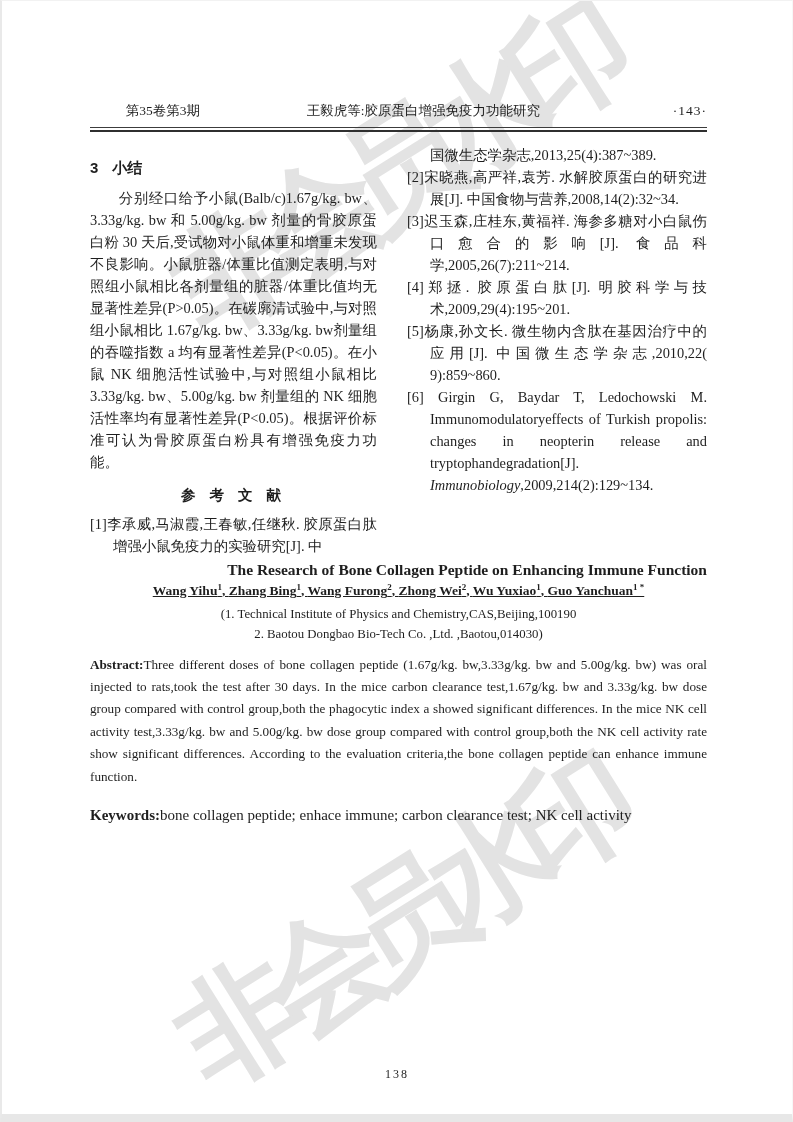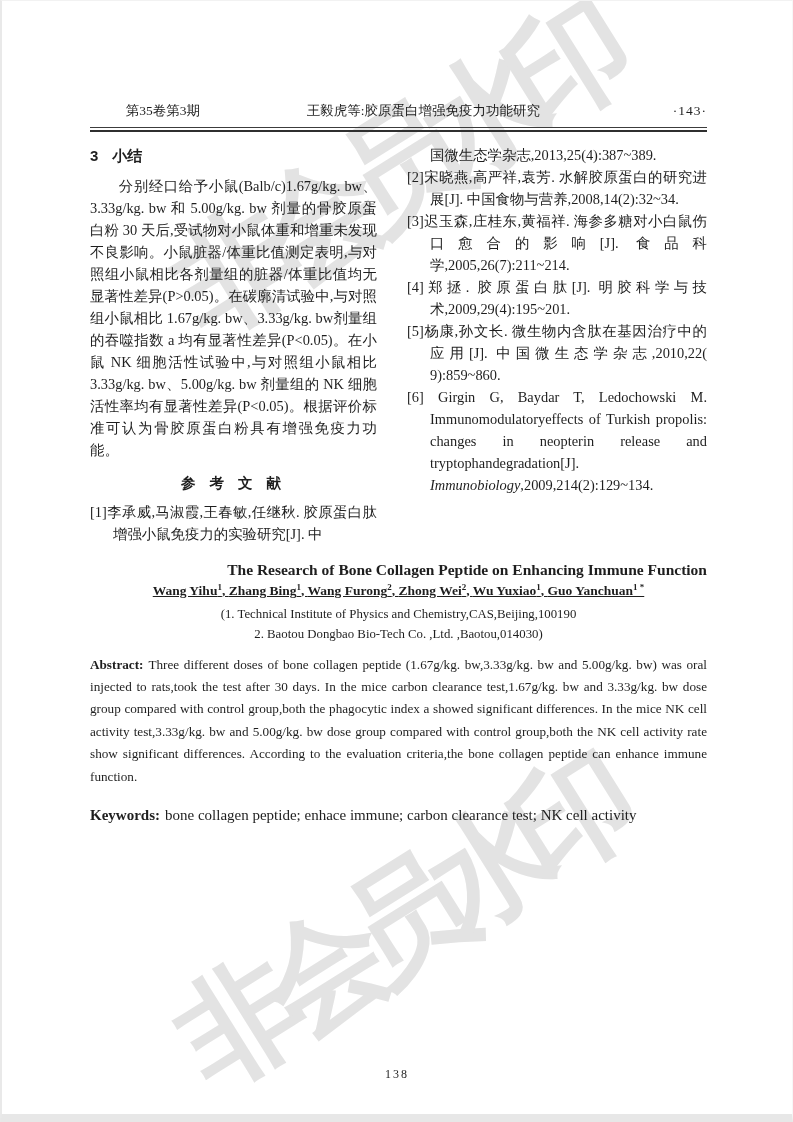--- a/index.html
+++ b/index.html
@@ -45,21 +45,21 @@
   .header-rule {
     position:absolute; top:126px; left:88px; width:617px; height:2px;
     border-top:1px solid #3c3c3c;
     border-bottom:2px solid #2f2f2f;
   }
   .columns {
     position:absolute; top:143px; left:88px; width:617px;
     display:flex; gap:30px;
     font-size:14.4px; line-height:22px;
   }
-  .col-left  { width:287px; }
+  .col-left  { width:287px;margin-top:12px; }
   .col-right { width:300px; }
   .sec-heading {
     font-family:"Liberation Sans","DejaVu Sans",sans-serif;
     font-weight:bold; font-size:15px;
     margin:1px 0 8px 0;
   }
   .sec-heading .sec-no { margin-right:14px; }
   .body-para { margin:0; text-indent:2em; text-align:justify; }
   .ref-heading {
     font-family:"Liberation Sans","DejaVu Sans",sans-serif;
@@ -80,21 +80,21 @@
     text-align:center; font-weight:bold; font-size:13.5px;
     margin-bottom:8px;
     text-decoration:underline;
   }
   .en-authors sup { font-size:9px; }
   .en-affil { text-align:center; font-size:12.8px; margin-bottom:5px; }
   .en-abstract {
     margin:12px 0 0 0;
     font-size:13.2px; line-height:22.4px; text-align:justify;
   }
-  .en-abstract .lbl, .en-keywords .lbl { font-weight:bold; margin-right:5px; }
+  .en-abstract .lbl, .en-keywords .lbl { font-weight:bold; }
   .en-keywords { margin:16px 0 0 0; font-size:15px; line-height:22px; }
   .footer-page-no {
     position:absolute; top:1066px; left:0; width:100%;
     text-align:center; font-size:12px; letter-spacing:2px;
   }
 </style>
 </head>
 <body>
 
 <div class="page">

